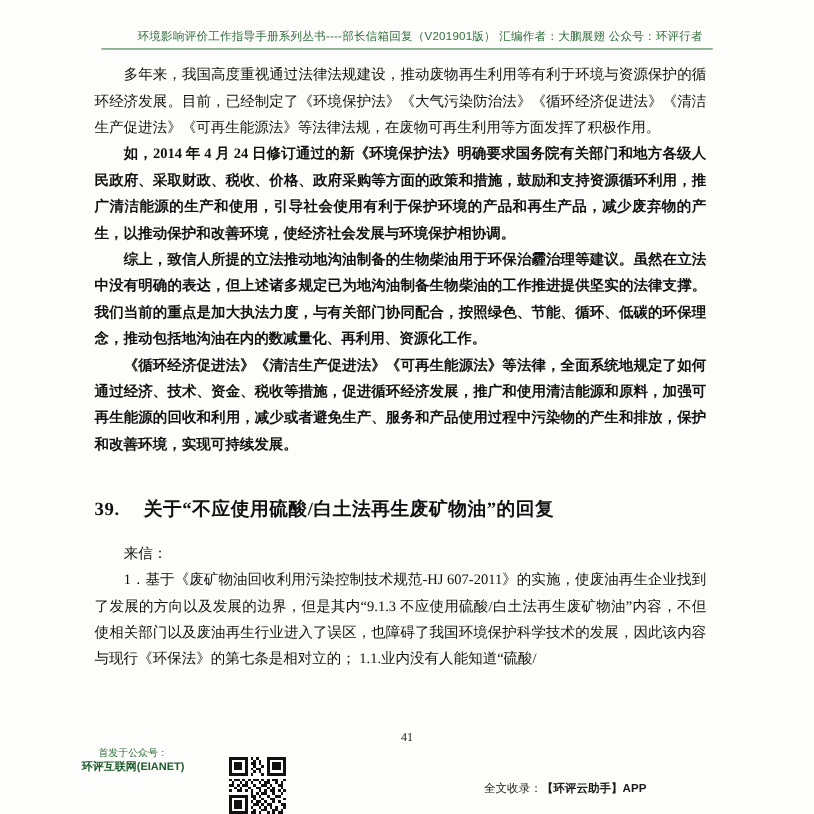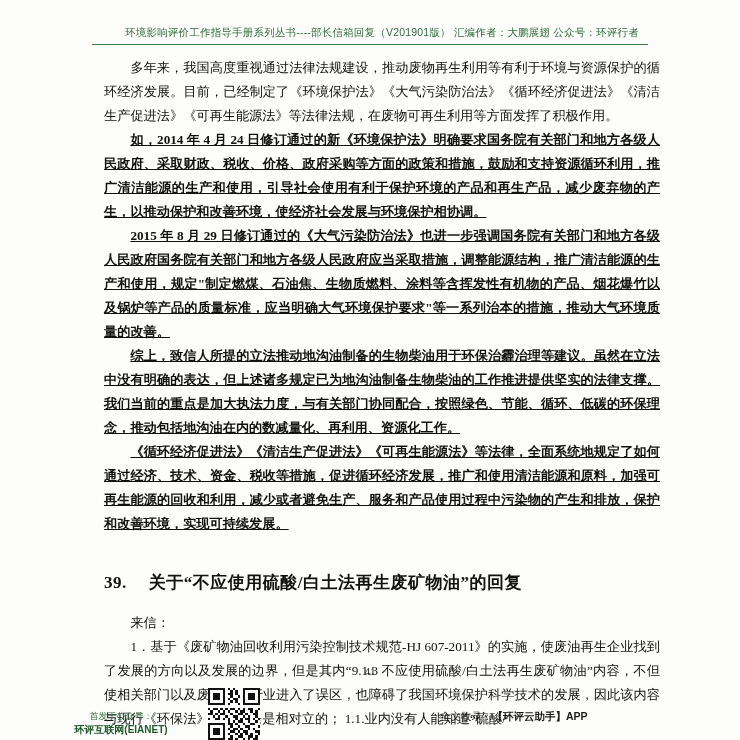--- a/index.html
+++ b/index.html
@@ -39,34 +39,33 @@
     top: 44px;
     left: 92px;
     width: 556px;
     height: 1px;
     background: #3f7f4a;
   }
   
   .content {
     position: absolute;
     top: 56px;
-    left: 104px;
+    left: 86px;
     width: 556px;
     font-size: 13.2px;
     line-height: 1.82;
     text-align: justify;
     color: #111111;
   }
   p {
     margin: 0 0 0 0;
     text-indent: 2em;
   }
   .bold {
     font-weight: bold;
-    text-decoration: underline;
   }
   .section-heading {
     margin-top: 32px;
     margin-bottom: 4px;
     font-size: 17px;
     font-weight: bold;
     text-indent: 0;
     letter-spacing: 0.5px;
   }
   .section-heading .num {
@@ -82,21 +81,21 @@
     top: 665px;
     left: 0;
     width: 740px;
     text-align: center;
     font-size: 11px;
     color: #222;
   }
   .footer-left {
     position: absolute;
     left: 66px;
-    top: 710px;
+    top: 678px;
     font-size: 9px;
     line-height: 1.45;
     color: #2f6d3a;
     font-family: "Liberation Sans", sans-serif;
     text-align: center;
     width: 110px;
   }
   .footer-left .line2 {
     font-weight: bold;
     font-size: 10px;
@@ -126,21 +125,20 @@
 <body>
 
 <div class="page">
 
   <div class="header">环境影响评价工作指导手册系列丛书----部长信箱回复（V201901版）  汇编作者：大鹏展翅  公众号：环评行者</div>
   <div class="header-rule"></div>
 
   <div class="content">
     <p>多年来，我国高度重视通过法律法规建设，推动废物再生利用等有利于环境与资源保护的循环经济发展。目前，已经制定了《环境保护法》《大气污染防治法》《循环经济促进法》《清洁生产促进法》《可再生能源法》等法律法规，在废物可再生利用等方面发挥了积极作用。</p>
     <p class="bold">如，2014 年 4 月 24 日修订通过的新《环境保护法》明确要求国务院有关部门和地方各级人民政府、采取财政、税收、价格、政府采购等方面的政策和措施，鼓励和支持资源循环利用，推广清洁能源的生产和使用，引导社会使用有利于保护环境的产品和再生产品，减少废弃物的产生，以推动保护和改善环境，使经济社会发展与环境保护相协调。</p>
-    <p class="bold">2015 年 8 月 29 日修订通过的《大气污染防治法》也进一步强调国务院有关部门和地方各级人民政府国务院有关部门和地方各级人民政府应当采取措施，调整能源结构，推广清洁能源的生产和使用，规定"制定燃煤、石油焦、生物质燃料、涂料等含挥发性有机物的产品、烟花爆竹以及锅炉等产品的质量标准，应当明确大气环境保护要求"等一系列治本的措施，推动大气环境质量的改善。</p>
     <p class="bold">综上，致信人所提的立法推动地沟油制备的生物柴油用于环保治霾治理等建议。虽然在立法中没有明确的表达，但上述诸多规定已为地沟油制备生物柴油的工作推进提供坚实的法律支撑。我们当前的重点是加大执法力度，与有关部门协同配合，按照绿色、节能、循环、低碳的环保理念，推动包括地沟油在内的数减量化、再利用、资源化工作。</p>
     <p class="bold">《循环经济促进法》《清洁生产促进法》《可再生能源法》等法律，全面系统地规定了如何通过经济、技术、资金、税收等措施，促进循环经济发展，推广和使用清洁能源和原料，加强可再生能源的回收和利用，减少或者避免生产、服务和产品使用过程中污染物的产生和排放，保护和改善环境，实现可持续发展。</p>
 
     <div class="section-heading">
       <span class="num">39.</span><span>关于“不应使用硫酸/白土法再生废矿物油”的回复</span>
     </div>
 
     <p class="sub-label">来信：</p>
     <p>1．基于《废矿物油回收利用污染控制技术规范-HJ 607-2011》的实施，使废油再生企业找到了发展的方向以及发展的边界，但是其内“9.1.3 不应使用硫酸/白土法再生废矿物油”内容，不但使相关部门以及废油再生行业进入了误区，也障碍了我国环境保护科学技术的发展，因此该内容与现行《环保法》的第七条是相对立的；  1.1.业内没有人能知道“硫酸/</p>
   </div>

